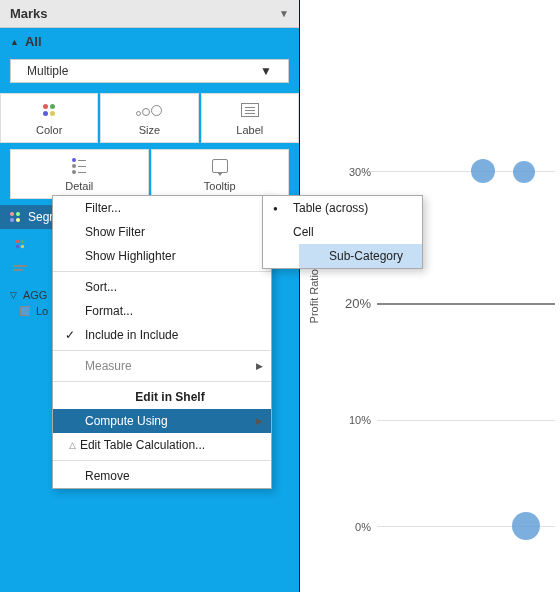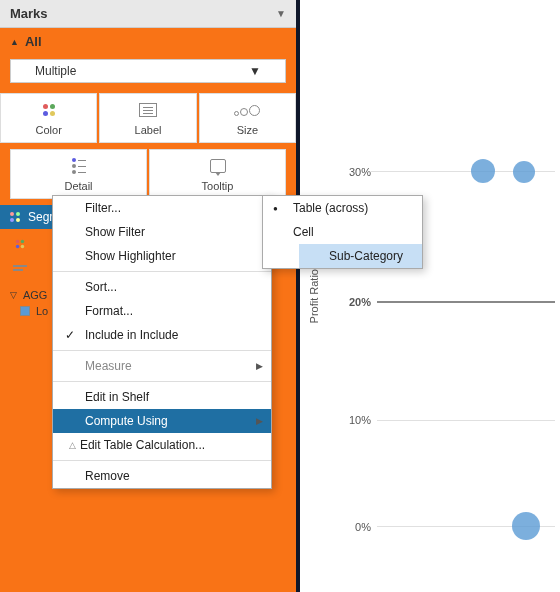--- a/index.html
+++ b/index.html
@@ -15,22 +15,22 @@
 
     .main-container {
       display: flex;
       width: 560px;
       height: 592px;
     }
 
     
     .left-panel {
       width: 300px;
-      background: #f97316;
-      border-right: 4px solid #0f172a;
+      background: #0ea5e9;
+      border-right: 1px solid #0f172a;
       position: relative;
       flex-shrink: 0;
     }
 
     .marks-header {
       display: flex;
       align-items: center;
       justify-content: space-between;
       padding: 6px 10px;
       background: #e8e8e8;
@@ -56,21 +56,21 @@
     }
 
     .all-section .triangle {
       font-size: 9px;
     }
 
     .dropdown-select {
       margin: 4px 10px;
       background: #fff;
       border: 1px solid #ccc;
-      padding: 4px 24px;
+      padding: 4px 16px;
       font-size: 12px;
       width: calc(100% - 20px);
       display: flex;
       align-items: center;
       justify-content: space-between;
       color: #333;
     }
 
     .marks-grid {
       display: grid;
@@ -244,21 +244,22 @@
 
     .menu-item.checked::before {
       content: '✓';
       position: absolute;
       left: 12px;
       font-size: 12px;
       color: #222;
     }
 
     .menu-item.bold-text {
-      font-weight: normal;
+      font-weight: bold;
+      justify-content: center;
     }
 
     .menu-separator {
       height: 1px;
       background: #ddd;
       margin: 3px 0;
     }
 
     .menu-item.highlighted {
       background: #1f6fa3;
@@ -387,33 +388,33 @@
             <div class="dot-r"></div>
             <div class="dot-g"></div>
             <div class="dot-b"></div>
             <div class="dot-y"></div>
           </div>
         </div>
         <span>Color</span>
       </div>
       <div class="mark-item">
         <div class="mark-icon">
-          <div class="label-icon"></div>
-        </div>
-        <span>Label</span>
-      </div>
-      <div class="mark-item">
-        <div class="mark-icon">
           <div class="size-icon">
             <div class="size-dot-s"></div>
             <div class="size-dot-m"></div>
             <div class="size-dot-l"></div>
           </div>
         </div>
         <span>Size</span>
+      </div>
+      <div class="mark-item">
+        <div class="mark-icon">
+          <div class="label-icon"></div>
+        </div>
+        <span>Label</span>
       </div>
     </div>
 
     <div class="marks-grid-2">
       <div class="mark-item">
         <div class="mark-icon">
           <div class="detail-icon">
             <div class="detail-row">
                 <div class="d-dot-b"></div>
                 <div class="d-line"></div>
@@ -546,21 +547,21 @@
 
       <div style="position:absolute;top:28%;left:0;right:0;display:flex;align-items:center;">
         <span style="font-size:11px;color:#555;width:35px;text-align:right;">30%</span>
         <div style="flex:1;position:relative;height:1px;background:#e0e0e0;">
           <div style="position:absolute;right:60px;top:-12px;width:24px;height:24px;border-radius:50%;background:#5b9bd5;opacity:0.8;"></div>
           <div style="position:absolute;right:20px;top:-10px;width:22px;height:22px;border-radius:50%;background:#5b9bd5;opacity:0.8;"></div>
         </div>
       </div>
 
       <div style="position:absolute;top:50%;left:0;right:0;display:flex;align-items:center;">
-        <span style="font-size:11px;color:#555;width:35px;text-align:right;margin-right:6px;font-weight:bold;">20%</span>
+        <span style="font-size:13px;color:#555;width:35px;text-align:right;margin-right:6px;">20%</span>
         <div style="flex:1;position:relative;height:2px;background:#888;">
         </div>
       </div>
 
       <div style="position:absolute;top:70%;left:0;right:0;display:flex;align-items:center;">
         <span style="font-size:11px;color:#555;width:35px;text-align:right;margin-right:6px;">10%</span>
         <div style="flex:1;position:relative;height:1px;background:#e0e0e0;">
         </div>
       </div>
 

